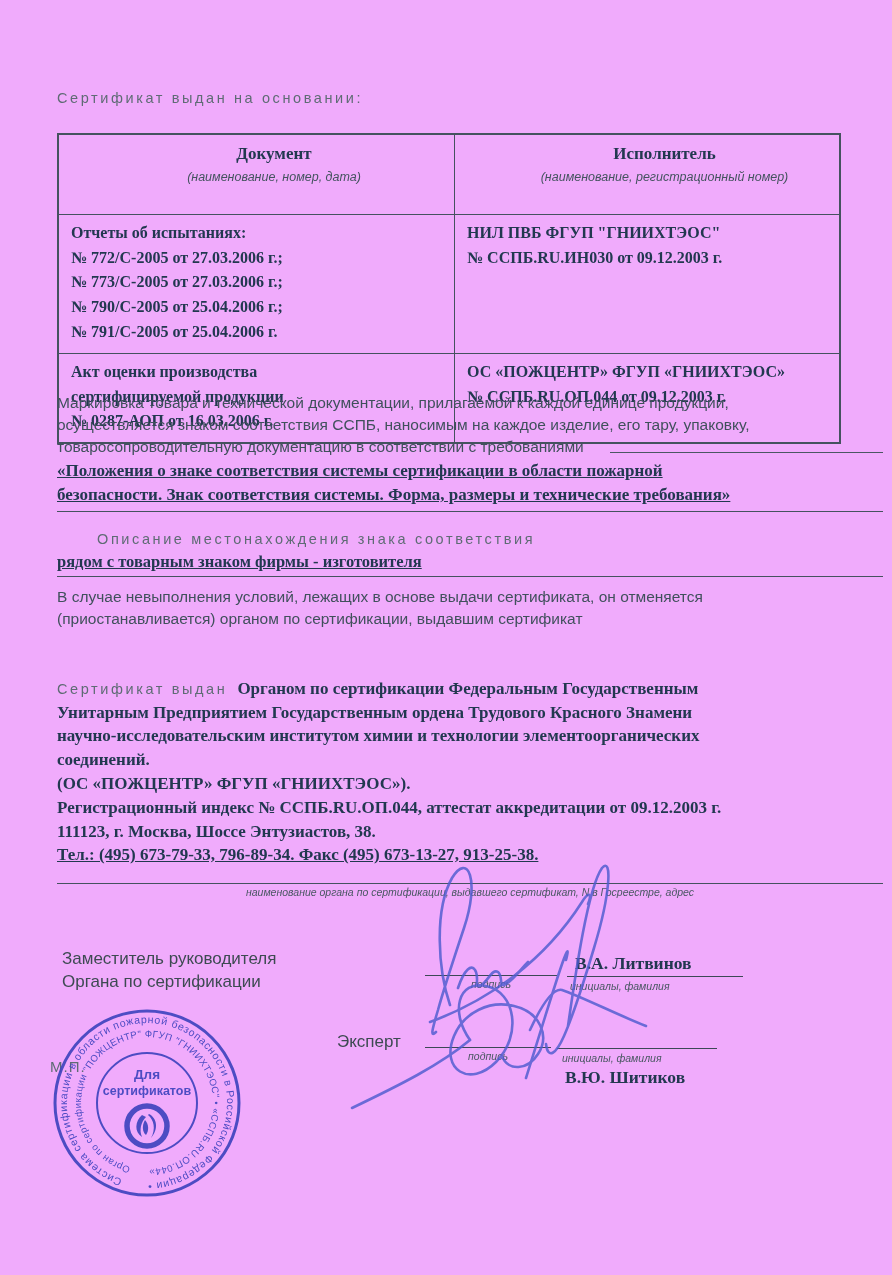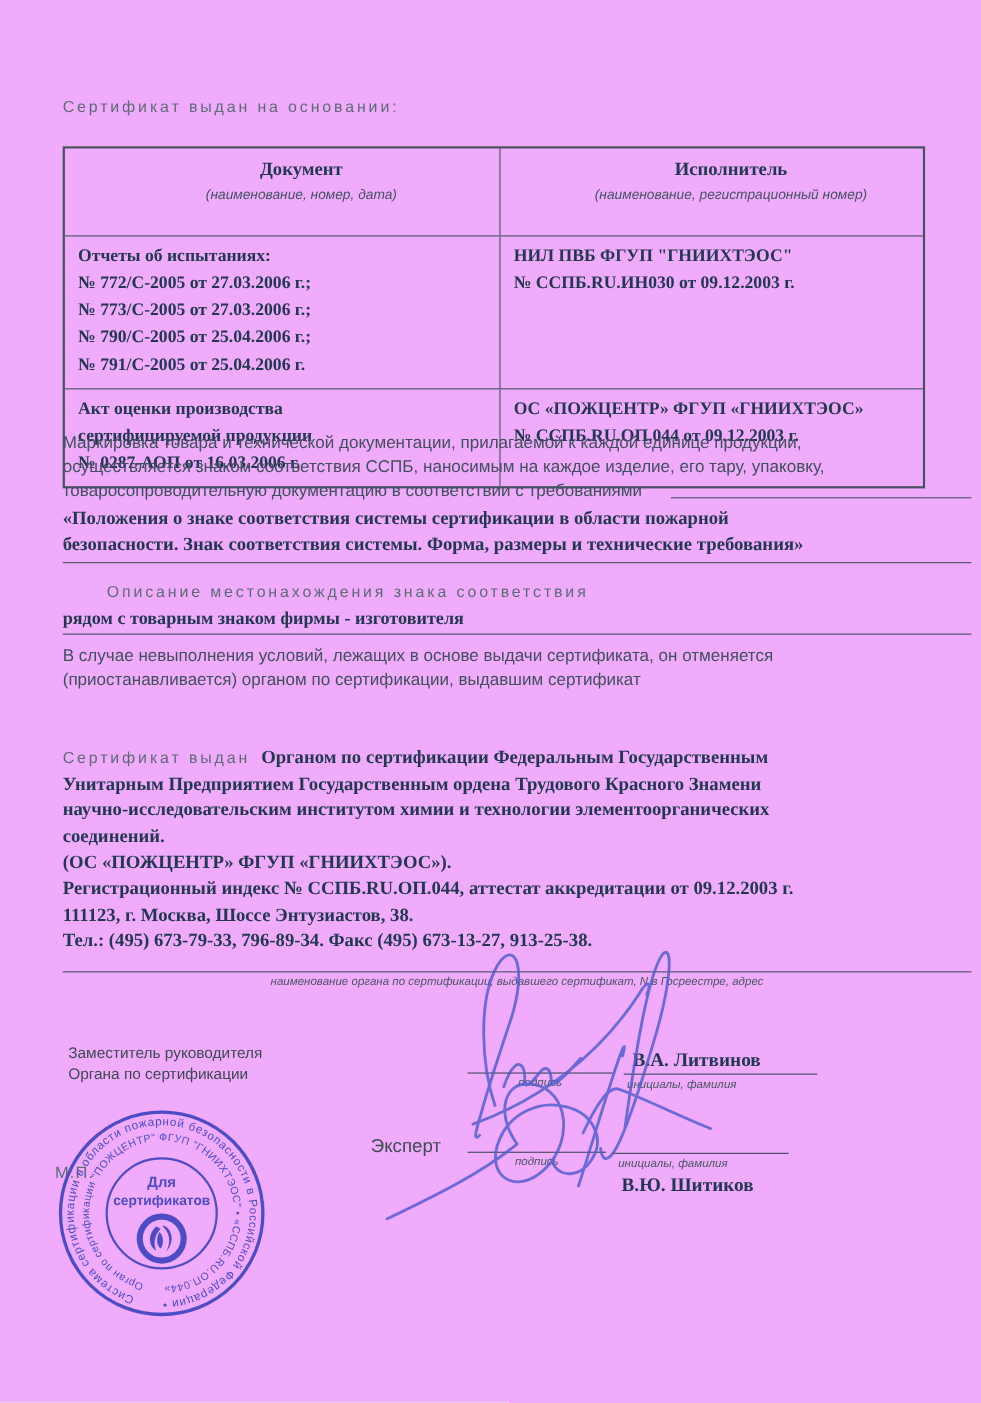--- a/index.html
+++ b/index.html
@@ -23,21 +23,21 @@
     font-size:15.5px;
     line-height:1.42;
     font-family:"Liberation Sans", sans-serif;
   }
   .serif-bold{
     color:#223850;
     font-weight:bold;
     font-family:"Liberation Serif", serif;
   }
   .prelines{white-space:pre-line;}
-  .rule-bottom{border-bottom:1.6px solid #45525f;}
+  .rule-bottom{border-bottom:1.6px solid #45525f;text-decoration:underline;}
   
   .cert-table{
     left:57px;top:133px;width:780px;
     border:2px solid #45525f;
     color:#223850;
   }
   .t-row{display:flex;}
   .t-row + .t-row{border-top:1.8px solid #45525f;}
   .t-cell{
     box-sizing:border-box;
@@ -125,21 +125,21 @@
 научно-исследовательским институтом химии и технологии элементоорганических
 соединений.
 (ОС «ПОЖЦЕНТР» ФГУП «ГНИИХТЭОС»).
 Регистрационный индекс № ССПБ.RU.ОП.044, аттестат аккредитации от 09.12.2003 г.
 111123, г. Москва, Шоссе Энтузиастов, 38.</span>
     </div>
     <div class="serif-bold rule-bottom" style="font-size:17px;line-height:1.4;padding-bottom:16px;">Тел.: (495) 673-79-33, 796-89-34. Факс (495) 673-13-27, 913-25-38.</div>
     <div class="caption-italic" style="text-align:center;margin-top:2px;">наименование органа по сертификации, выдавшего сертификат, N в Госреестре, адрес</div>
   </div>
 
-  <div class="abs sans-body prelines" style="left:62px;top:948px;font-size:14px;line-height:1.35;color:#3d4a52;">Заместитель руководителя
+  <div class="abs sans-body prelines" style="left:62px;top:948px;font-size:17px;line-height:1.35;color:#3d4a52;">Заместитель руководителя
 Органа по сертификации</div>
 
   <div class="abs sig-line" style="left:425px;top:958px;width:132px;height:17px;"></div>
   <div class="abs caption-italic" style="left:425px;top:978px;width:132px;text-align:center;">подпись</div>
 
   <div class="abs sig-name" style="left:575px;top:953px;">В.А. Литвинов</div>
   <div class="abs sig-line" style="left:567px;top:959px;width:176px;height:17px;"></div>
   <div class="abs caption-italic" style="left:570px;top:980px;">инициалы, фамилия</div>
 
   <div class="abs sans-body" style="left:337px;top:1030px;font-size:17px;color:#3d4a52;">Эксперт</div>

